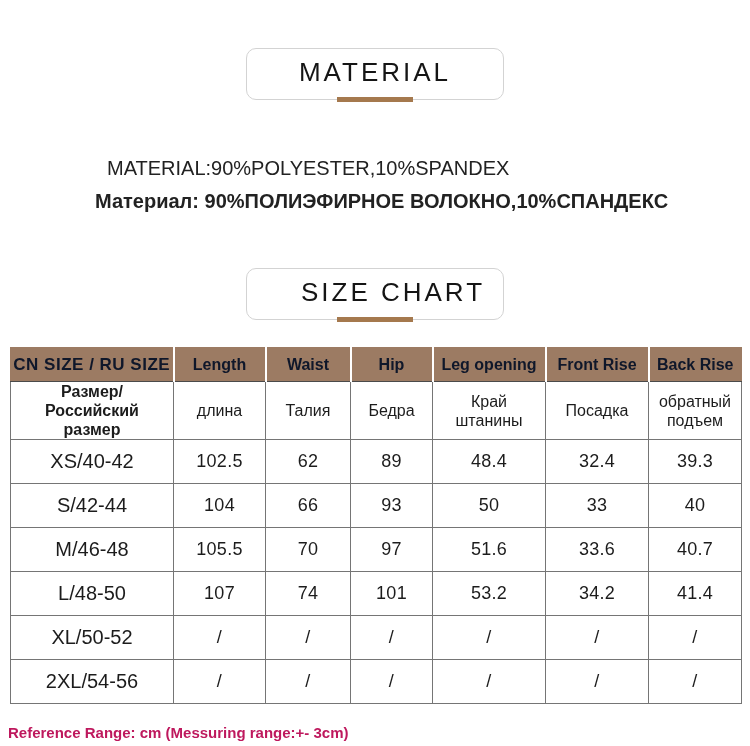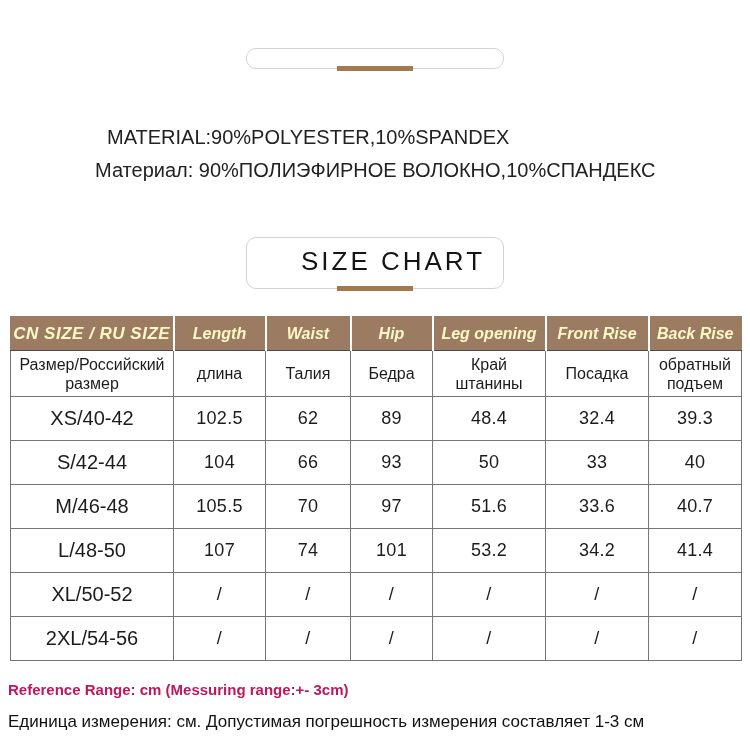--- a/index.html
+++ b/index.html
@@ -40,69 +40,69 @@
   }
 
   
   .material-info {
     margin:52px 0 0 95px;
     font-size:20px;
     line-height:33px;
     color:#222;
   }
   .material-info .line-en { font-weight:400;margin-left:12px; }
-  .material-info .line-ru { font-weight:400; }
+  .material-info .line-ru { font-weight:700; }
 
   
   table.size-table {
     margin:27px 0 0 10px;
     width:731px;
     border-collapse:collapse;
     table-layout:fixed;
   }
   table.size-table th {
     background:#9c7b63;
-    color:#fef9c3;
+    color:#0f172a;
     font-weight:700;
     font-size:16px;
     height:34px;
     padding:0 2px;
     border-left:2px solid #ffffff;
     border-top:1px solid #9c7b63;
     border-bottom:1px solid #4a4a4a;
-    font-style:italic;
   }
   table.size-table th:first-child {
     border-left:1px solid #9c7b63;
     font-size:17px;
     letter-spacing:0.5px;
   }
   table.size-table th:last-child { border-right:1px solid #9c7b63; }
   table.size-table td {
     border:1px solid #757575;
     text-align:center;
     vertical-align:middle;
     font-size:18px;
     color:#1c1c1c;
     padding:0 4px;
   }
   tr.ru-row td { height:46px; font-size:16px; line-height:19px; }
-  tr.ru-row td:first-child { font-size:16px; }
+  tr.ru-row td:first-child { font-size:16px;font-weight:bold; }
   tr.data-row td { height:44px; letter-spacing:0.3px; }
   tr.data-row td.size-cell { font-size:20px; letter-spacing:0; }
 
   
   .notes { margin:20px 0 0 8px; }
   .note-en { font-size:15px; font-weight:700; color:#be185d; }
   .note-ru { margin-top:14px; font-size:17px; font-weight:500; color:#111; }
 </style>
 </head>
 <body>
 
 <div class="title-box title-box--material">
+  <div class="title-text">MATERIAL</div>
   <div class="accent-bar"></div>
 </div>
 
 <div class="material-info">
   <div class="line-en">MATERIAL:90%POLYESTER,10%SPANDEX</div>
   <div class="line-ru">Материал: 90%ПОЛИЭФИРНОЕ ВОЛОКНО,10%СПАНДЕКС</div>
 </div>
 
 <div class="title-box title-box--size">
   <div class="title-text">SIZE CHART</div>

